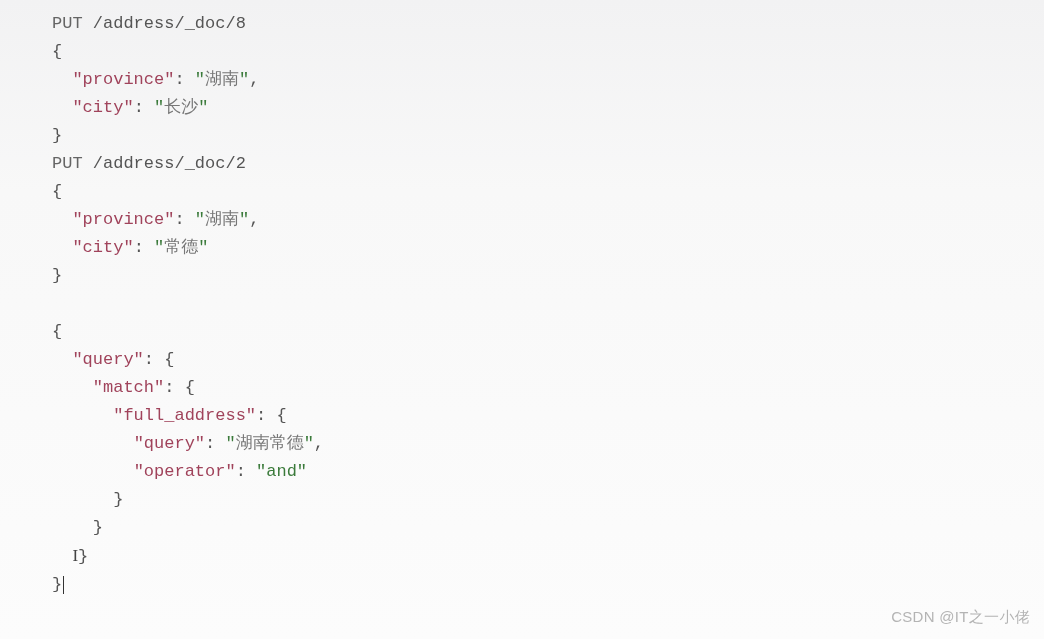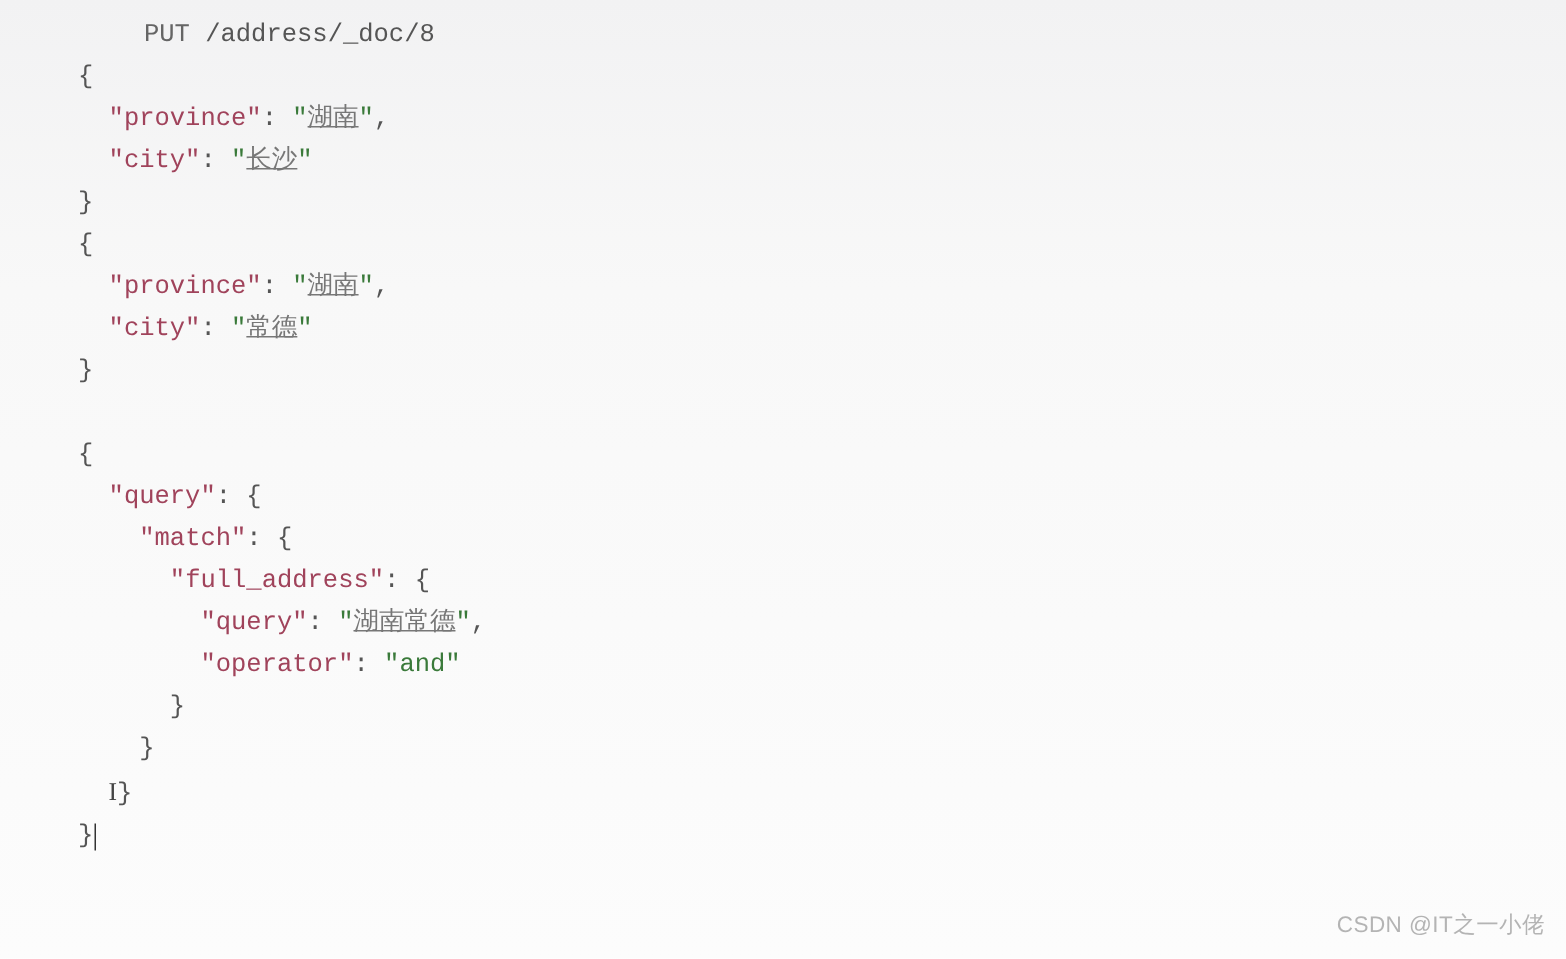--- a/index.html
+++ b/index.html
@@ -17,26 +17,26 @@
       position: relative;
       overflow: hidden;
     }
     .code-container {
       padding: 10px 0 0 52px;
     }
     .code-line {
       white-space: pre;
       color: #555;
     }
-    .kw { color: #656565; font-weight: 500; margin-left: 44px; }
+    .kw { color: #656565; font-weight: 500; }
     .key { color: #a0435b; }
     .str { color: #3a7a3a; }
     .brace { color: #555; }
     .punct { color: #555; }
-    .cjk { color: #777; text-decoration: underline; }
+    .cjk { color: #777; }
     .cursor-beam {
       display: inline-block;
       font-family: serif;
       color: #444;
       vertical-align: baseline;
     }
     .pipe-cursor {
       display: inline-block;
       width: 1px;
       height: 18px;
@@ -57,20 +57,21 @@
   </style>
 </head>
 <body>
 
 <div class="code-container">
   <div class="code-line"><span class="kw">PUT</span><span> /address/_doc/8</span></div>
   <div class="code-line"><span class="brace">{</span></div>
   <div class="code-line"><span>  </span><span class="key">"province"</span><span class="punct">: </span><span class="str">"</span><span class="str cjk">湖南</span><span class="str">"</span><span class="punct">,</span></div>
   <div class="code-line"><span>  </span><span class="key">"city"</span><span class="punct">: </span><span class="str">"</span><span class="str cjk">长沙</span><span class="str">"</span></div>
   <div class="code-line"><span class="brace">}</span></div>
+  <div class="code-line"><span class="kw">PUT</span><span> /address/_doc/2</span></div>
   <div class="code-line"><span class="brace">{</span></div>
   <div class="code-line"><span>  </span><span class="key">"province"</span><span class="punct">: </span><span class="str">"</span><span class="str cjk">湖南</span><span class="str">"</span><span class="punct">,</span></div>
   <div class="code-line"><span>  </span><span class="key">"city"</span><span class="punct">: </span><span class="str">"</span><span class="str cjk">常德</span><span class="str">"</span></div>
   <div class="code-line"><span class="brace">}</span></div>
   <div class="code-line"><span></span>&nbsp;</div>
   <div class="code-line"><span class="brace">{</span></div>
   <div class="code-line"><span>  </span><span class="key">"query"</span><span class="punct">: {</span></div>
   <div class="code-line"><span>    </span><span class="key">"match"</span><span class="punct">: {</span></div>
   <div class="code-line"><span>      </span><span class="key">"full_address"</span><span class="punct">: {</span></div>
   <div class="code-line"><span>        </span><span class="key">"query"</span><span class="punct">: </span><span class="str">"</span><span class="str cjk">湖南常德</span><span class="str">"</span><span class="punct">,</span></div>

